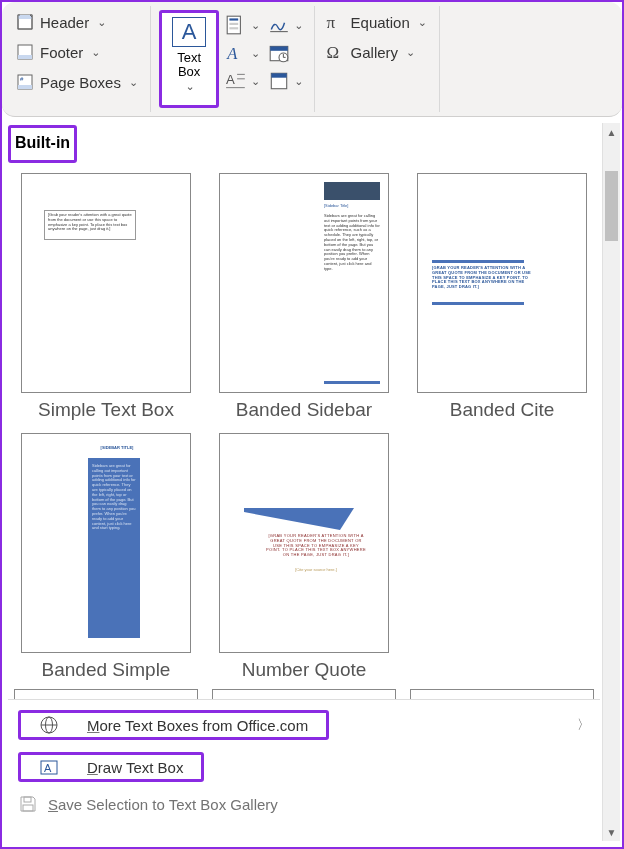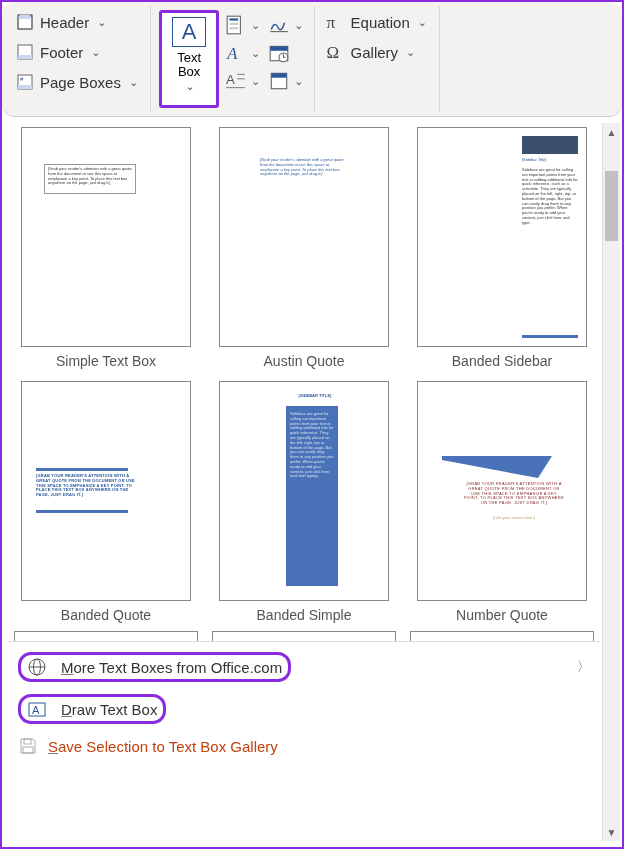--- a/index.html
+++ b/index.html
@@ -87,39 +87,39 @@
   }
   .gallery {
     display:grid; grid-template-columns: repeat(3, 1fr);
     gap: 12px 14px; padding: 4px 6px 8px 6px;
   }
   .thumb-wrap { display:flex; flex-direction:column; align-items:center; }
   .thumb {
     width:170px; height:220px; border:1px solid #888; background:#fff;
     position:relative; overflow:hidden;
   }
-  .thumb-label { font-size:14px; color:#555; margin-top:6px; }
+  .thumb-label { font-size:19px; color:#555; margin-top:6px; }
   
   .tinytext { position:absolute; font-size:4px; line-height:1.2; color:#333; }
   .tinybox { position:absolute; border:1px solid #999; }
   .bluebar { position:absolute; background:#4a72b8; }
   .darkbar { position:absolute; background:#3a506b; }
   .redtext { color:#8a2a2a; }
   .gold { color:#b89a5a; }
   
   .menu-list { border-top:1px solid #ddd; padding:4px 0; }
   .menu-item {
     display:flex; align-items:center; gap:10px;
     padding:6px 10px; font-size:15px; color:#333; position:relative;
   }
-  .menu-item.disabled { color:#c2410c; }
+  .menu-item.disabled { color:#737373; }
   .menu-item .micon { width:20px; height:20px; display:flex; align-items:center; justify-content:center;}
   .menu-item .u { text-decoration: underline; text-decoration-color:#777; }
   .menu-item .rchev { position:absolute; right:10px; color:#666; font-size:13px;}
-  .hl { border:3px solid #8a2be2; border-radius:13px; display:flex; align-items:center; gap:14px; padding:2px 6px;}
+  .hl { border:3px solid #8a2be2; border-radius:3px; display:flex; align-items:center; gap:28px; padding:2px 18px;}
   
   .trunc-row {
     display:grid; grid-template-columns:repeat(3,1fr);
     gap:12px 14px; padding:0 6px; height:10px; overflow:hidden;
   }
   .trunc-row .tb { height:10px; border:1px solid #888; border-bottom:none; background:#fff;}
   
   svg { display:block; }
 </style>
 </head>
@@ -250,56 +250,51 @@
   </div>
 </div>
 
 <div class="panel">
   <div class="scrollbar">
     <div class="scroll-arrow">▲</div>
     <div class="scroll-thumb"></div>
     <div class="scroll-arrow" style="position:absolute;bottom:0;left:0;right:0;">▼</div>
   </div>
   <div class="panel-inner">
+    <div class="section-title">Built-in</div>
 
     <div class="gallery">
 
       <div class="thumb-wrap">
         <div class="thumb">
           <div class="tinybox" style="left:22px; top:36px; width:92px; height:30px;">
             <div class="tinytext" style="left:3px; top:2px; width:86px;">[Grab your reader's attention with a great quote from the document or use this space to emphasize a key point. To place this text box anywhere on the page, just drag it.]</div>
           </div>
         </div>
         <div class="thumb-label">Simple Text Box</div>
       </div>
 
-      <div class="thumb-wrap">
-        <div class="thumb">
-          <div class="tinytext" style="left:40px; top:30px; width:86px; color:#2b579a; font-style:italic;">[Grab your reader's attention with a great quote from the document or use this space to emphasize a key point. To place this text box anywhere on the page, just drag it.]</div>
-        </div>
-        <div class="thumb-label">Austin Quote</div>
-      </div>
 
       <div class="thumb-wrap">
         <div class="thumb">
           <div class="darkbar" style="right:8px; top:8px; width:56px; height:18px;"></div>
           <div class="tinytext" style="right:8px; top:30px; width:56px; color:#2b579a;">[Sidebar Title]</div>
           <div class="tinytext" style="right:8px; top:40px; width:56px;">Sidebars are great for calling out important points from your text or adding additional info for quick reference, such as a schedule. They are typically placed on the left, right, top, or bottom of the page. But you can easily drag them to any position you prefer. When you're ready to add your content, just click here and type.</div>
           <div class="bluebar" style="right:8px; bottom:8px; width:56px; height:3px;"></div>
         </div>
         <div class="thumb-label">Banded Sidebar</div>
       </div>
 
       <div class="thumb-wrap">
         <div class="thumb">
           <div class="bluebar" style="left:14px; top:86px; width:92px; height:3px;"></div>
           <div class="tinytext" style="left:14px; top:92px; width:100px; color:#2b579a; font-weight:600; letter-spacing:0.2px;">[GRAB YOUR READER'S ATTENTION WITH A GREAT QUOTE FROM THE DOCUMENT OR USE THIS SPACE TO EMPHASIZE A KEY POINT. TO PLACE THIS TEXT BOX ANYWHERE ON THE PAGE, JUST DRAG IT.]</div>
           <div class="bluebar" style="left:14px; top:128px; width:92px; height:3px;"></div>
         </div>
-        <div class="thumb-label">Banded Quote</div>
+        <div class="thumb-label">Banded Cite</div>
       </div>
 
       <div class="thumb-wrap">
         <div class="thumb">
           <div class="tinytext" style="left:72px; top:12px; width:46px; text-align:center; color:#2b579a; font-weight:600;">[SIDEBAR TITLE]</div>
           <div class="bluebar" style="left:66px; top:24px; width:52px; height:180px;"></div>
           <div class="tinytext" style="left:70px; top:30px; width:44px; color:#d6e1f2;">Sidebars are great for calling out important points from your text or adding additional info for quick reference. They are typically placed on the left, right, top or bottom of the page. But you can easily drag them to any position you prefer. When you're ready to add your content, just click here and start typing.</div>
         </div>
         <div class="thumb-label">Banded Simple</div>
       </div>

